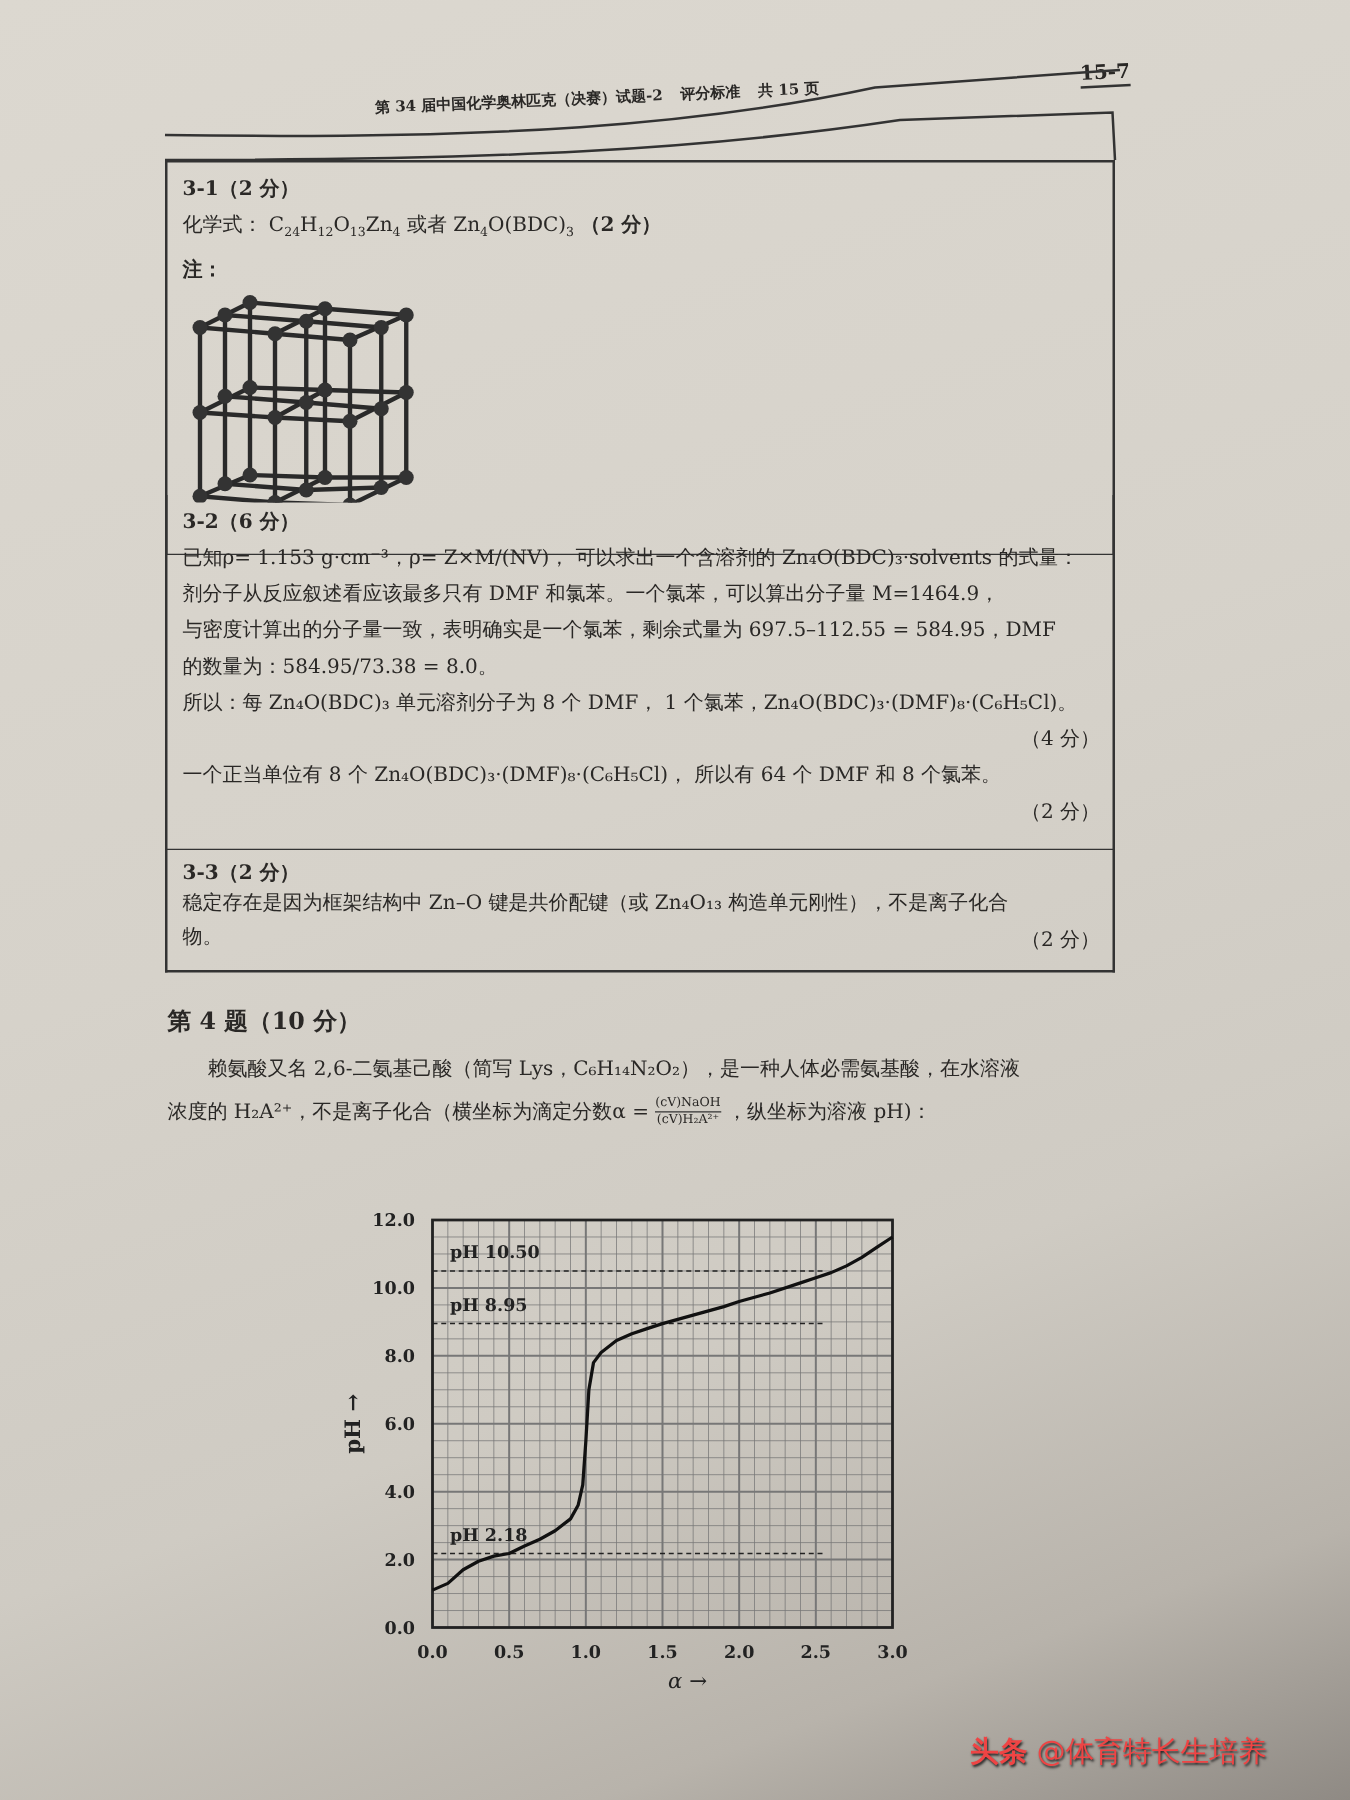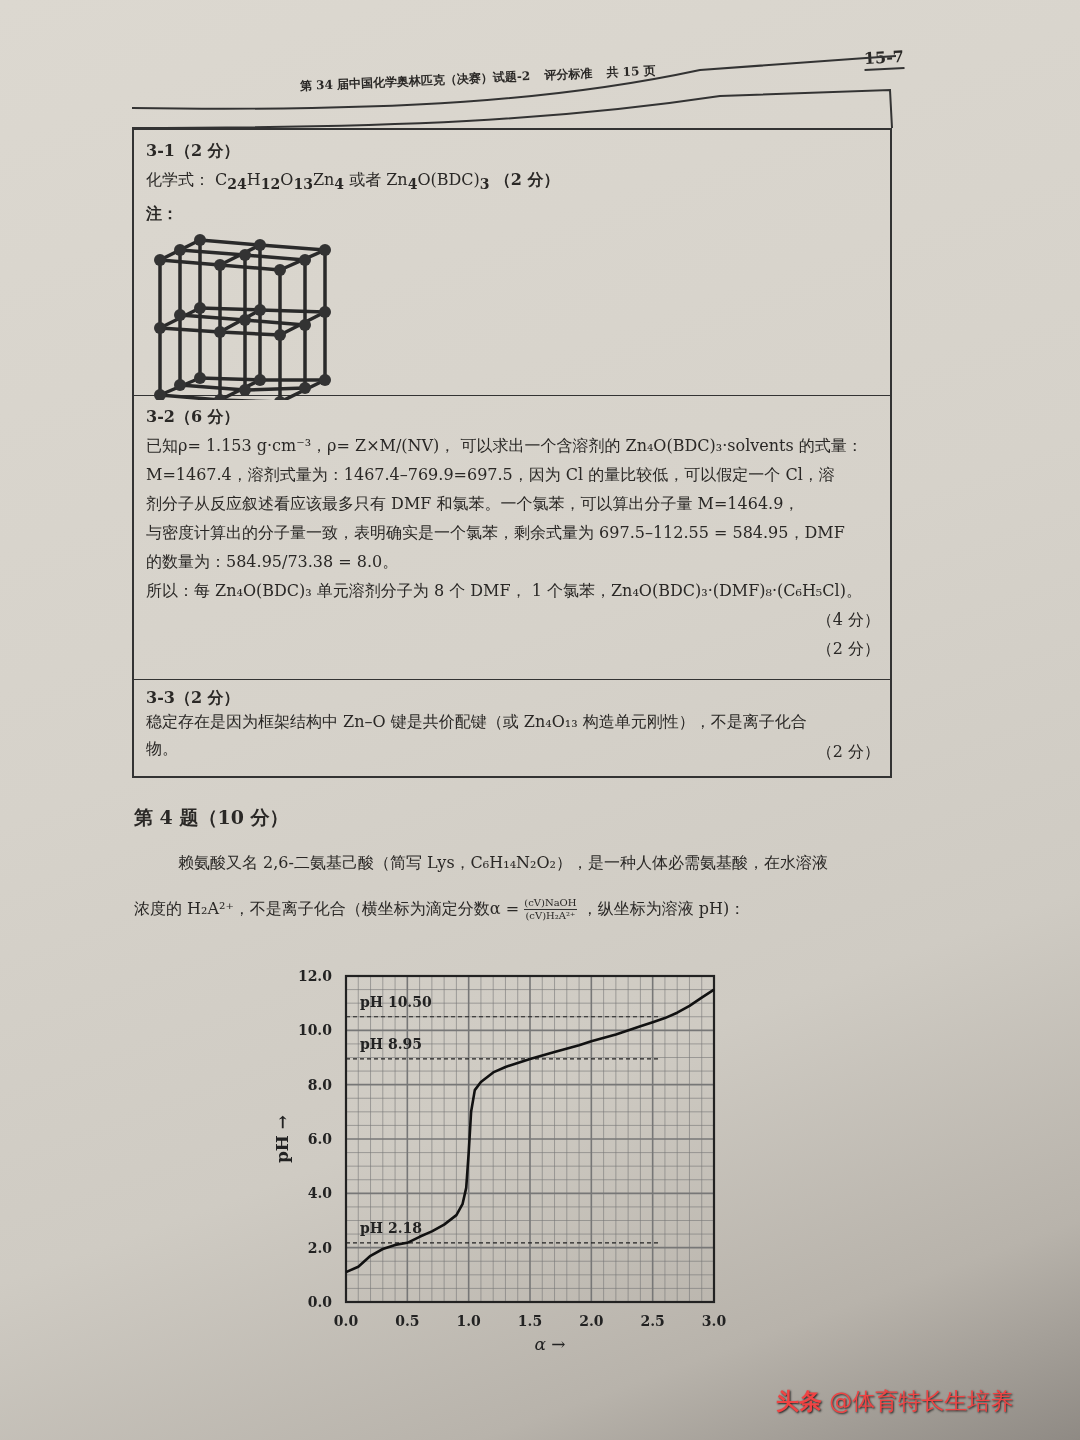--- a/index.html
+++ b/index.html
@@ -10,37 +10,37 @@
     color: #2a2826;
   }
   .page-num { position: absolute; left: 864px; top: 48px; font-weight: bold; font-size: 16px; transform: rotate(-3deg); border-bottom: 2px solid #333; padding-bottom: 1px; }
   .header-line { position: absolute; left: 300px; top: 78px; font-size: 12px; font-weight: bold; transform: rotate(-2.5deg); transform-origin: left; white-space: nowrap; }
   .header-line span { margin-right: 10px; }
   .rule { position: absolute; left: 0; top: 0; }
   .box {
     position: absolute; left: 132px; width: 760px; border: 2px solid #333; box-sizing: border-box;
     padding: 6px 10px 4px 12px; font-size: 16px; line-height: 29px;
   }
-  .box1 { top: 128px; height: 268px; border-bottom: 1px solid #333; }
+  .box1 { top: 128px; height: 316px; border-bottom: 1px solid #333; }
   .box2 { top: 396px; height: 284px; border-top: none; border-bottom: 1px solid #333; }
   .box3 { top: 680px; height: 98px; border-top: none; }
   .sec-title { font-weight: bold; font-size: 16px; }
   .right { text-align: right; font-weight: normal; }
   .q4 { position: absolute; left: 134px; top: 800px; width: 750px; font-size: 16px; line-height: 34px; }
   .q4 .title { font-weight: bold; font-size: 19px; margin-bottom: 4px; }
-  .q4 p { margin: 12px; text-indent: 2em; }
+  .q4 p { margin: 0; text-indent: 2em; }
   .frac { display: inline-block; vertical-align: middle; text-align: center; font-size: 10px; line-height: 12px; }
   .frac .num { border-bottom: 1px solid #333; display: block; }
   .chart { position: absolute; left: 270px; top: 962px; }
   .watermark {
     position: absolute; left: 776px; top: 1386px; font-family: "DejaVu Sans", sans-serif;
     font-size: 23px; color: #ef4444; text-shadow: 1px 1px 2px #222;
   }
   .watermark b { font-weight: bold; }
-  sub, sup { font-size: 14px; font-weight: bold; }
+  sub, sup { font-size: 10px; }
 </style>
 </head>
 <body>
 
 <div class="page-num">15-7</div>
 <svg class="rule" width="1080" height="140">
   <path d="M132 108 C 400 112, 560 100, 700 70 L 866 58 L 896 56" stroke="#333" stroke-width="2" fill="none"></path>
   <path d="M132 128 C 400 128, 560 120, 720 96 L 890 90 L 892 128" stroke="#333" stroke-width="2" fill="none"></path>
 </svg>
 <div class="header-line">
@@ -101,26 +101,26 @@
       <circle cx="50" cy="148" r="6"></circle>
         <circle cx="110" cy="150" r="6"></circle>
         <circle cx="175" cy="150" r="6"></circle>
     </g>
   </svg>
 </div>
 
 <div class="box box2">
   <div class="sec-title">3-2（6 分）</div>
   <div>已知ρ= 1.153 g·cm⁻³，ρ= Z×M/(NV)， 可以求出一个含溶剂的 Zn₄O(BDC)₃·solvents 的式量：</div>
-  <div>M=1467.4，溶剂式量为：1467.4–769.9=697.5，因为 Cl 的量比较低，可以假定一个 Cl，溶</div>
   <div>剂分子从反应叙述看应该最多只有 DMF 和氯苯。一个氯苯，可以算出分子量 M=1464.9，</div>
   <div>与密度计算出的分子量一致，表明确实是一个氯苯，剩余式量为 697.5–112.55 = 584.95，DMF</div>
   <div>的数量为：584.95/73.38 = 8.0。</div>
   <div>所以：每 Zn₄O(BDC)₃ 单元溶剂分子为 8 个 DMF， 1 个氯苯，Zn₄O(BDC)₃·(DMF)₈·(C₆H₅Cl)。</div>
   <div class="right">（4 分）</div>
+  <div>一个正当单位有 8 个 Zn₄O(BDC)₃·(DMF)₈·(C₆H₅Cl)， 所以有 64 个 DMF 和 8 个氯苯。</div>
   <div class="right">（2 分）</div>
 </div>
 
 <div class="box box3">
   <div class="sec-title" style="line-height:24px">3-3（2 分）</div>
   <div style="line-height:24px">稳定存在是因为框架结构中 Zn–O 键是共价配键（或 Zn₄O₁₃ 构造单元刚性），不是离子化合</div>
   <div style="line-height:24px;display:inline-block">物。</div>
   <div class="right" style="line-height:22px;margin-top:-22px">（2 分）</div>
 </div>
 

